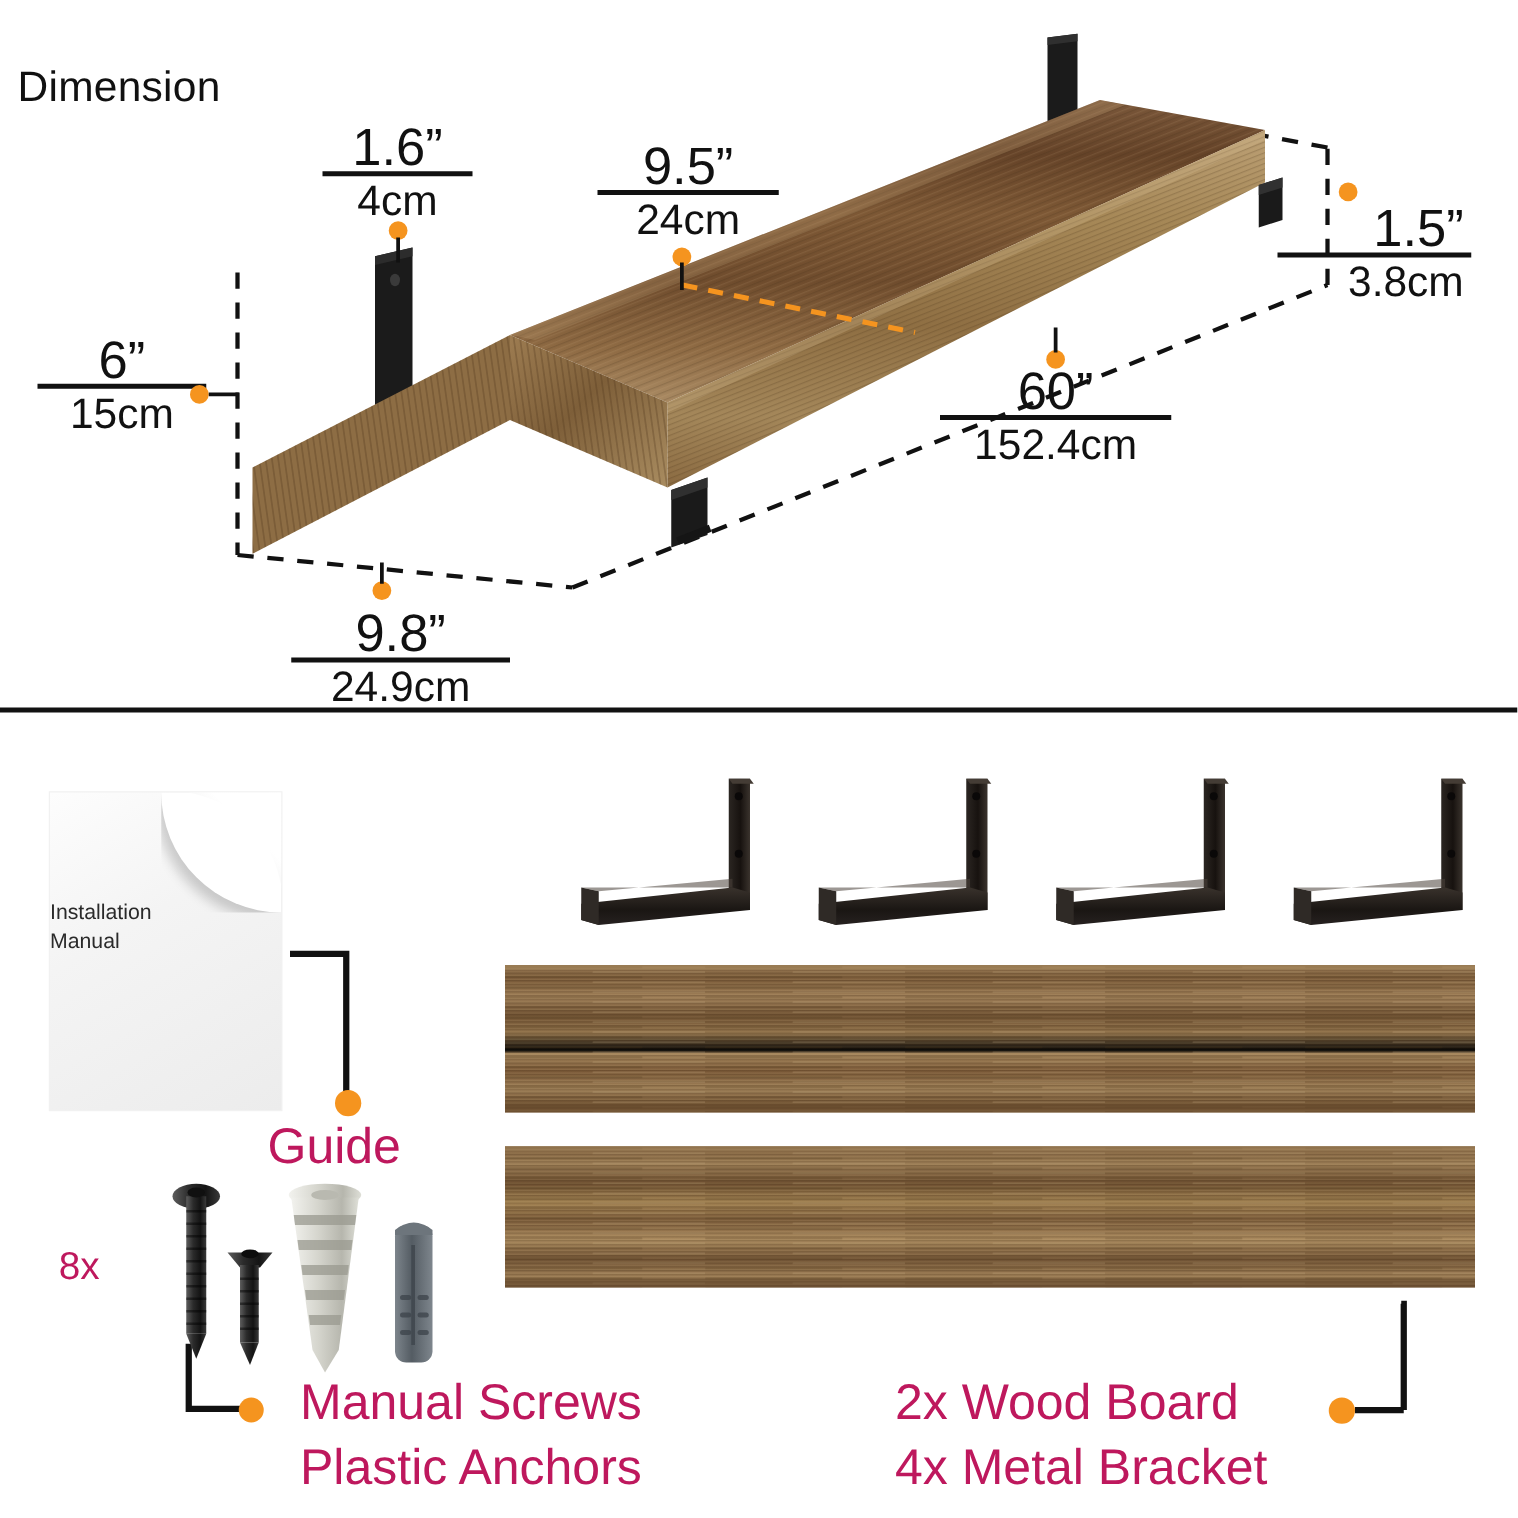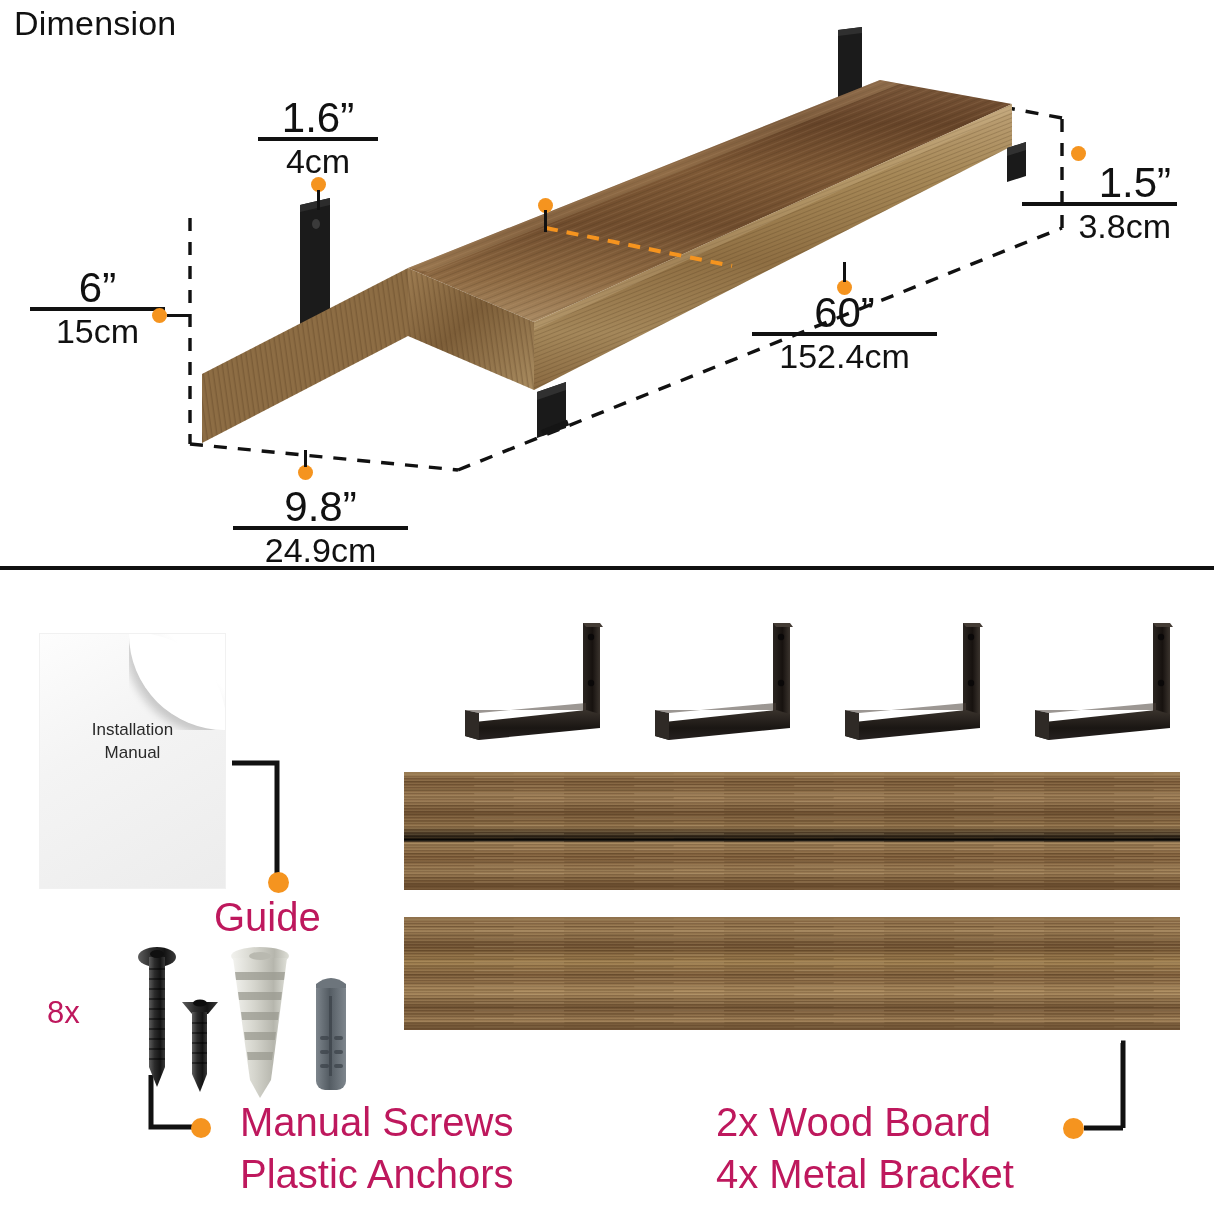--- a/index.html
+++ b/index.html
@@ -1,19 +1,19 @@
 <!DOCTYPE html>
 <html><head>
 <meta charset="utf-8">
 <style>
   html,body{margin:0;padding:0;background:#fff;}
   body{width:1214px;height:1214px;font-family:"Liberation Sans",sans-serif;color:#111;overflow:hidden;position:relative;}
   .page{position:relative;width:1214px;height:1214px;background:#fff;}
 
-  .section-title{position:absolute;font-size:34px;font-weight:400;color:#111;letter-spacing:.2px;white-space:nowrap;}
+  .section-title{position:absolute;font-size:34px;font-weight:400;color:#111;letter-spacing:.2px;white-space:nowrap;margin-top:47px;}
   #title-dimension{left:14px;top:4px;}
   #title-package{left:14px;top:580px;}
 
   .divider{position:absolute;left:0;top:566px;width:1214px;height:4px;background:#111;}
 
   
   .dim{position:absolute;text-align:center;white-space:nowrap;}
   .dim .inch{font-size:42px;line-height:36px;padding:0 6px;}
   .dim .rule{height:4px;background:#111;margin:1px 0 1px 0;}
   .dim .cm{font-size:34px;line-height:38px;padding:0 6px;}
@@ -25,21 +25,21 @@
 
   svg{position:absolute;left:0;top:0;overflow:visible;}
 
   
   .label{position:absolute;white-space:nowrap;font-size:36px;color:#be185d;}
   .label.big{font-size:40px;}
 
   .manual{position:absolute;left:40px;top:634px;width:185px;height:254px;
      background:linear-gradient(150deg,#fdfdfd 0%,#f4f4f4 40%,#ececec 100%);
      box-shadow:0 0 0 1px #f1f1f1;}
-  .manual .mtext{position:absolute;left:0;top:84px;width:100%;text-align:center;
+  .manual .mtext{position:absolute;left:0;top:84px;width:100%;
      font-size:17px;line-height:23px;color:#2a2a2a;}
   .curl{position:absolute;right:0;top:0;width:96px;height:96px;overflow:hidden;}
   .curl:before{content:"";position:absolute;right:0;top:0;width:96px;height:96px;
      background:#fff;
      border-bottom-left-radius:100% 100%;
      box-shadow:-5px 6px 9px rgba(0,0,0,.18);}
   .curl:after{content:"";position:absolute;right:-2px;top:-2px;width:98px;height:98px;
      background:linear-gradient(225deg,#ffffff 30%,#e2e2e2 72%,#cfcfcf 100%);
      clip-path:path("M98 0 L98 98 C98 40 58 0 0 0 Z");}
 </style>
@@ -146,20 +146,25 @@
   </svg>
 
   <div class="dim" style="left:258px;top:100px;width:120px;">
     <div class="inch">1.6”</div>
     <div class="rule"></div>
     <div class="cm">4cm</div>
   </div>
   <div class="dot" style="left:311px;top:177px;"></div>
   <div class="lead v" style="left:317px;top:190px;height:20px;"></div>
 
+  <div class="dim" style="left:478px;top:115px;width:145px;">
+    <div class="inch">9.5”</div>
+    <div class="rule"></div>
+    <div class="cm">24cm</div>
+  </div>
   <div class="dot" style="left:538px;top:198px;"></div>
   <div class="lead v" style="left:544px;top:210px;height:22px;"></div>
 
   <div class="dim" style="left:1022px;top:165px;width:155px;text-align:right;">
     <div class="inch">1.5”</div>
     <div class="rule"></div>
     <div class="cm">3.8cm</div>
   </div>
   <div class="dot" style="left:1071px;top:146px;"></div>
 

